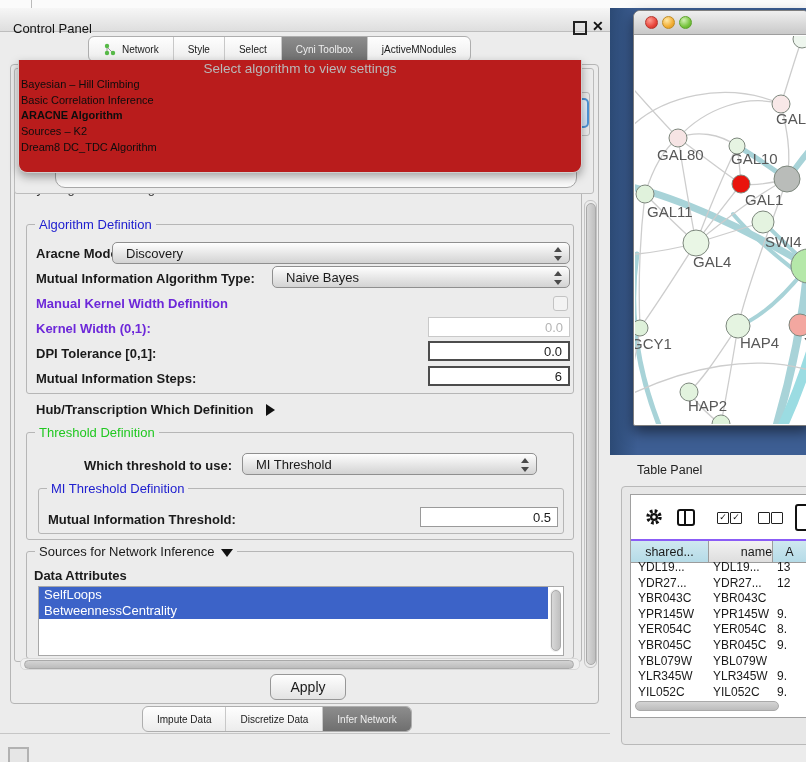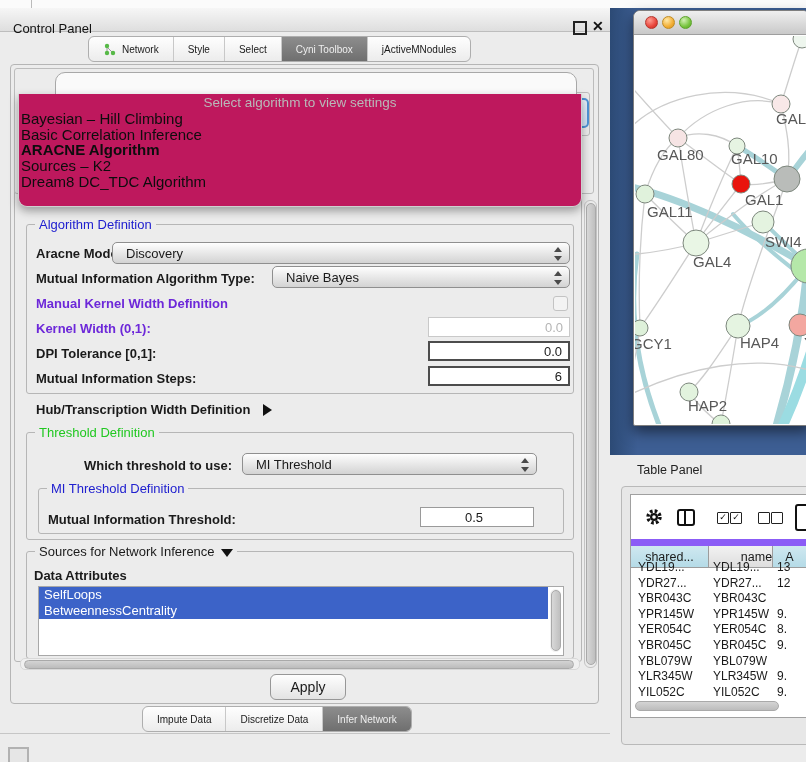--- a/index.html
+++ b/index.html
@@ -14,25 +14,25 @@
   .float-icon{left:573px;top:13px;width:10px;height:10px;border:2px solid #222;background:transparent;}
   .close-icon{left:592px;top:10px;font-size:14px;font-weight:bold;color:#111;}
   
   .tabbar{left:88px;top:36px;height:24px;display:flex;border:1px solid #aeaeae;border-radius:6px;
       overflow:hidden;background:linear-gradient(#fefefe,#ececec);z-index:10;}
   .tab{display:flex;align-items:center;justify-content:center;font-size:10px;
       border-right:1px solid #c8c8c8;white-space:nowrap;padding:0 14px;}
   .tab:last-child{border-right:none;}
   .tab.sel{background:linear-gradient(#8d8d8d,#6f6f6f);color:#efefef;}
   
-  .popup{left:18px;top:60px;width:562px;height:112px;background:#be185d;z-index:50;
+  .popup{left:18px;top:60px;width:562px;height:112px;background:#b91c1c;z-index:50;
       border:1px solid #cfcfcf;border-top:none;border-radius:0 0 9px 9px;
-      box-shadow:0 4px 10px rgba(0,0,0,.35);margin-top:34px;}
+      box-shadow:0 4px 10px rgba(0,0,0,.35);}
   .popup-ph{text-align:center;color:#b9b9b9;font-size:13.5px;padding-top:1px;height:16px;}
-  .popup-item{font-size:15px;height:15.7px;line-height:15.7px;padding-left:2px;color:#0d0d0d;}
+  .popup-item{font-size:11px;height:15.7px;line-height:15.7px;padding-left:2px;color:#0d0d0d;}
   .popup-item.bold{font-weight:bold;}
   
   .ghost-box{border:1px solid #bcbcbc;border-radius:3px;z-index:5;background:#ececec;}
   .ghost-field{border:1px solid #a8a8a8;border-radius:10px;background:#fafafa;z-index:6;}
   .ghost-focus{border:2px solid #4f94d6;border-radius:5px;background:linear-gradient(#eaf3fc,#cfe3f7);z-index:7;}
   
   .content-box{left:10px;top:64px;width:587px;height:638px;border:1px solid #b5b5b5;border-radius:4px;background:#ececec;}
   .gb{border:1px solid #b6b6b6;border-radius:3px;}
   .gb-title{position:absolute;top:-8px;left:8px;background:#ececec;padding:0 4px;font-size:13px;white-space:nowrap;}
   .lbl{font-size:13px;font-weight:bold;color:#1a1a1a;white-space:nowrap;}
@@ -77,21 +77,21 @@
   .tp-region{left:610px;top:455px;width:196px;height:307px;background:#ececec;}
   .tp-title{left:637px;top:463px;font-size:12.5px;color:#222;}
   .tp-outer{left:621px;top:486px;width:190px;height:257px;border:1px solid #b9b9b9;border-radius:4px;background:#e7e7e7;}
   .tp-inner{left:630px;top:494px;width:180px;height:222px;border:1px solid #a0a0a0;background:#fff;overflow:hidden;}
   .gear-icon{left:14px;top:13px;}
   .cols-icon{left:46px;top:14px;width:14px;height:13px;border:2px solid #111;border-radius:3px;}
   .cols-icon:before{content:"";position:absolute;left:5px;top:0;width:2px;height:13px;background:#111;}
   .cb{width:10px;height:10px;border:1.6px solid #222;border-radius:1px;font-size:9px;line-height:9px;
       text-align:center;color:#111;background:#fff;}
   .doc-icon{left:164px;top:9px;width:20px;height:23px;border:2px solid #111;border-radius:3px;}
-  .thead{left:0;top:44px;width:176px;height:21px;display:flex;border-top:7px solid #8b5cf6;border-bottom:1px solid #9c9c9c;}
+  .thead{left:0;top:44px;width:176px;height:21px;display:flex;border-top:2px solid #8b5cf6;border-bottom:1px solid #9c9c9c;}
   .th{font-size:12.5px;display:flex;align-items:center;justify-content:center;border-right:1px solid #9c9c9c;
       box-sizing:border-box;background:linear-gradient(#cfe8f0,#b5dbe7);}
   .tbody{left:0;top:65px;width:176px;height:138px;overflow:hidden;}
   .tr{display:flex;height:15.6px;}
   .td{font-size:12px;line-height:15.6px;white-space:nowrap;overflow:hidden;}
   .tp-hsb{left:2px;top:206px;width:176px;height:9px;}
   .net-label{font-family:"Liberation Sans",sans-serif;}
 </style>
 </head>
 <body>
@@ -187,39 +187,39 @@
 <div class="abs field strong" style="left:428px;top:341px;width:142px;">
   <span>0.0</span>
 </div>
 
 <span class="abs lbl" style="left:36px;top:371px;">Mutual Information Steps:</span>
 <div class="abs field strong" style="left:428px;top:366px;width:142px;">
   <span>6</span>
 </div>
 
 <div class="abs" style="left:36px;top:400px;">
-  <span class="lbl">Hub/Transcription Width Definition</span>
+  <span class="lbl">Hub/Transcription Which Definition</span>
   <span class="tri-right"></span>
 </div>
 
 <div class="abs gb" style="left:26px;top:432px;width:546px;height:106px;">
   <span class="gb-title" style="color:#21c821;">Threshold Definition</span>
 </div>
 
 <span class="abs lbl" style="left:84px;top:458px;">Which threshold to use:</span>
 <div class="abs combo" style="left:242px;top:453px;width:295px;">
   <span>MI Threshold</span>
   <span class="spinner"></span>
 </div>
 
 <div class="abs gb" style="left:38px;top:488px;width:524px;height:44px;">
   <span class="gb-title" style="color:#2020cf;">MI Threshold Definition</span>
 </div>
 <span class="abs lbl" style="left:48px;top:512px;">Mutual Information Threshold:</span>
-<div class="abs field" style="left:420px;top:507px;width:114px;justify-content:center;">
+<div class="abs field" style="left:420px;top:507px;width:138px;">
   <span>0.5</span>
 </div>
 
 <div class="abs gb" style="left:26px;top:551px;width:546px;height:106px;">
   <span class="gb-title" style="color:#1a1a1a;"><span>Sources for Network Inference</span><span class="tri-down"></span></span>
 </div>
 <span class="abs lbl" style="left:34px;top:568px;">Data Attributes</span>
 <div class="abs attr-list" style="left:38px;top:586px;width:524px;height:68px;">
   <div id="attr-items">
       <div class="attr-item">SelfLoops</div>

